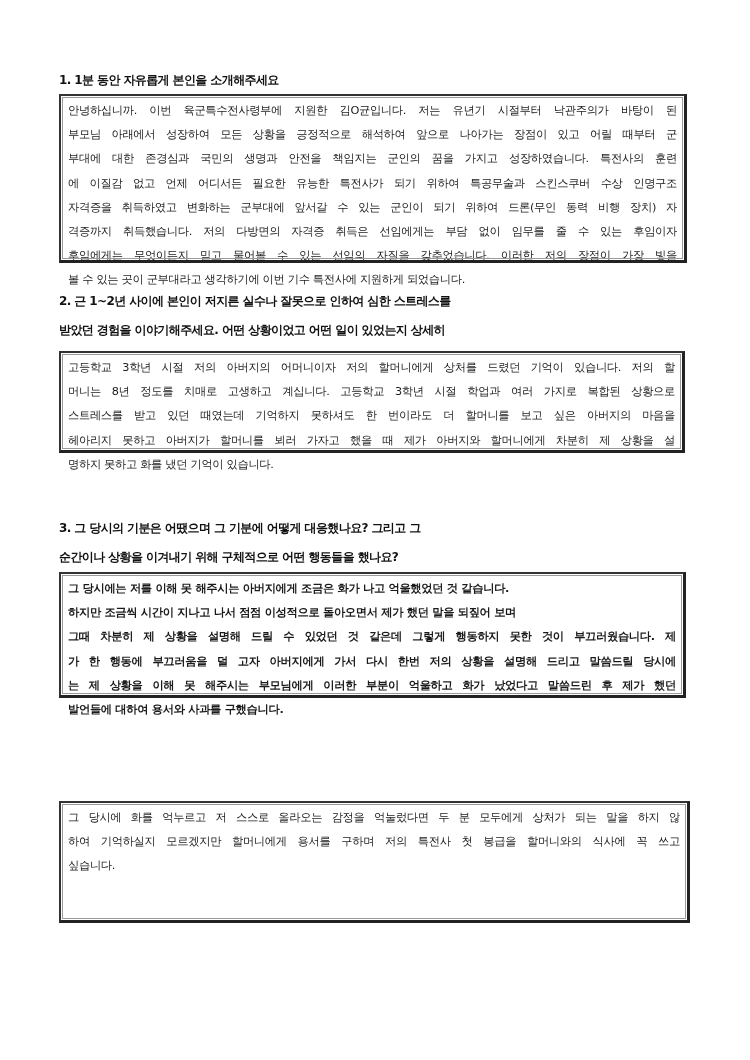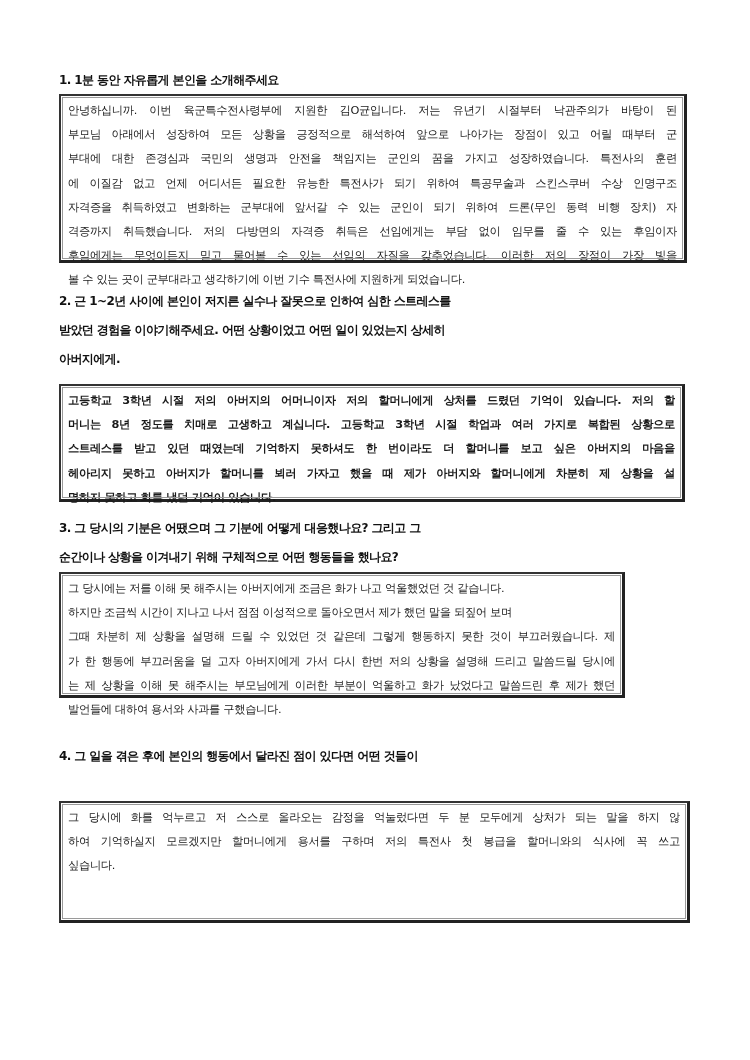--- a/index.html
+++ b/index.html
@@ -61,24 +61,24 @@
       overflow: hidden;
     }
     .answer-line.last {
       text-align-last: left;
     }
 
     #q1 { top: 66px; }
     #a1 { top: 94px; width: 628px; height: 169px; }
 
     #q2 { top: 287px; }
-    #a2 { top: 384px; width: 626px; height: 118px; font-weight: bold; }
+    #a2 { top: 351px; width: 626px; height: 102px; }
 
     #q3 { top: 514px; }
-    #a3 { top: 572px; width: 566px; height: 126px; }
+    #a3 { top: 572px; width: 627px; height: 126px; font-weight: bold; }
 
     #q4 { top: 742px; }
     #a4 { top: 801px; width: 631px; height: 122px; }
   </style>
 </head>
 <body>
 
 <h2 id="q1" class="question">
   <span class="q-line">1. 1분 동안 자유롭게 본인을 소개해주세요</span>
 </h2>
@@ -122,21 +122,20 @@
     <span class="answer-line last">그 당시에는 저를 이해 못 해주시는 아버지에게 조금은 화가 나고 억울했었던 것 같습니다.</span>
     <span class="answer-line last">하지만 조금씩 시간이 지나고 나서 점점 이성적으로 돌아오면서 제가 했던 말을 되짚어 보며</span>
     <span class="answer-line">그때 차분히 제 상황을 설명해 드릴 수 있었던 것 같은데 그렇게 행동하지 못한 것이 부끄러웠습니다. 제</span>
     <span class="answer-line">가 한 행동에 부끄러움을 덜 고자 아버지에게 가서 다시 한번 저의 상황을 설명해 드리고 말씀드릴 당시에</span>
     <span class="answer-line">는 제 상황을 이해 못 해주시는 부모님에게 이러한 부분이 억울하고 화가 났었다고 말씀드린 후 제가 했던</span>
     <span class="answer-line last">발언들에 대하여 용서와 사과를 구했습니다.</span>
   </p>
 </div>
 
 <h2 id="q4" class="question">
-  <span class="q-line" style="display:block">4. 그 일을 겪은 후에 본인의 행동에서 달라진 점이 있다면 어떤 것들이</span>
 </h2>
 <div id="a4" class="answer-box">
   <div class="inner"></div>
   <p class="answer-text">
     <span class="answer-line">그 당시에 화를 억누르고 저 스스로 올라오는 감정을 억눌렀다면 두 분 모두에게 상처가 되는 말을 하지 않</span>
     <span class="answer-line">하여 기억하실지 모르겠지만 할머니에게 용서를 구하며 저의 특전사 첫 봉급을 할머니와의 식사에 꼭 쓰고</span>
     <span class="answer-line last">싶습니다.</span>
   </p>
 </div>
 

